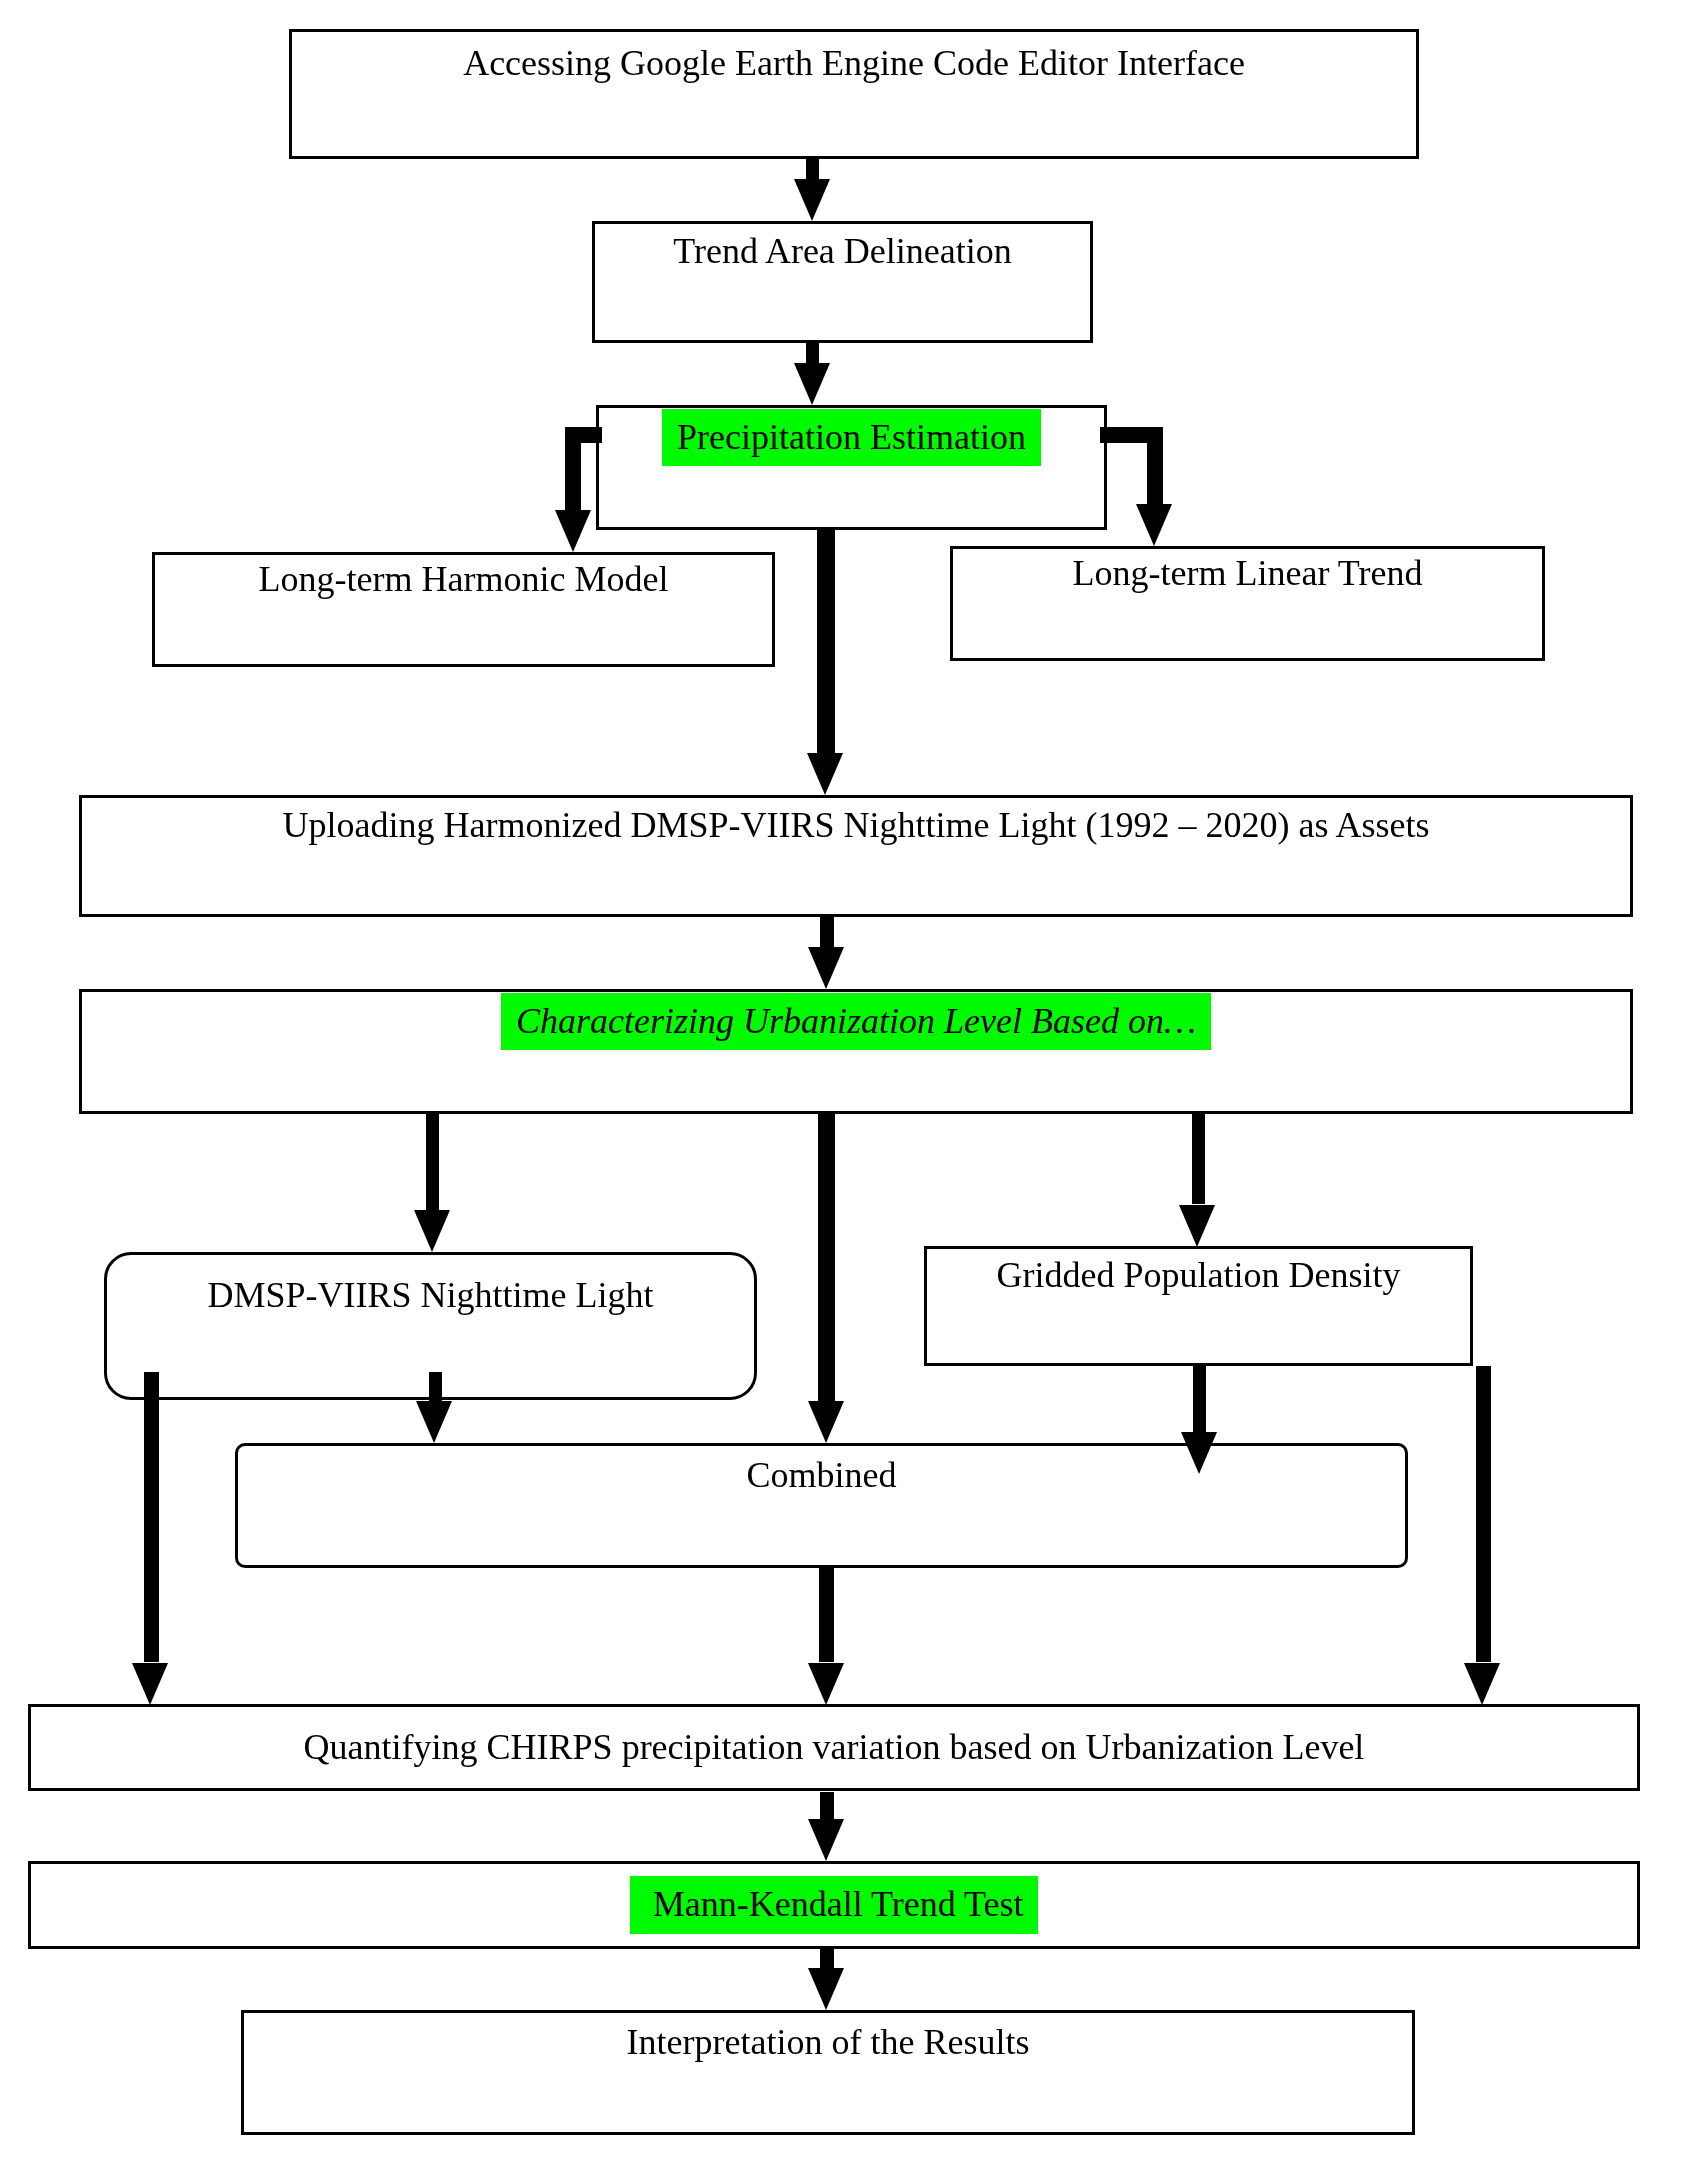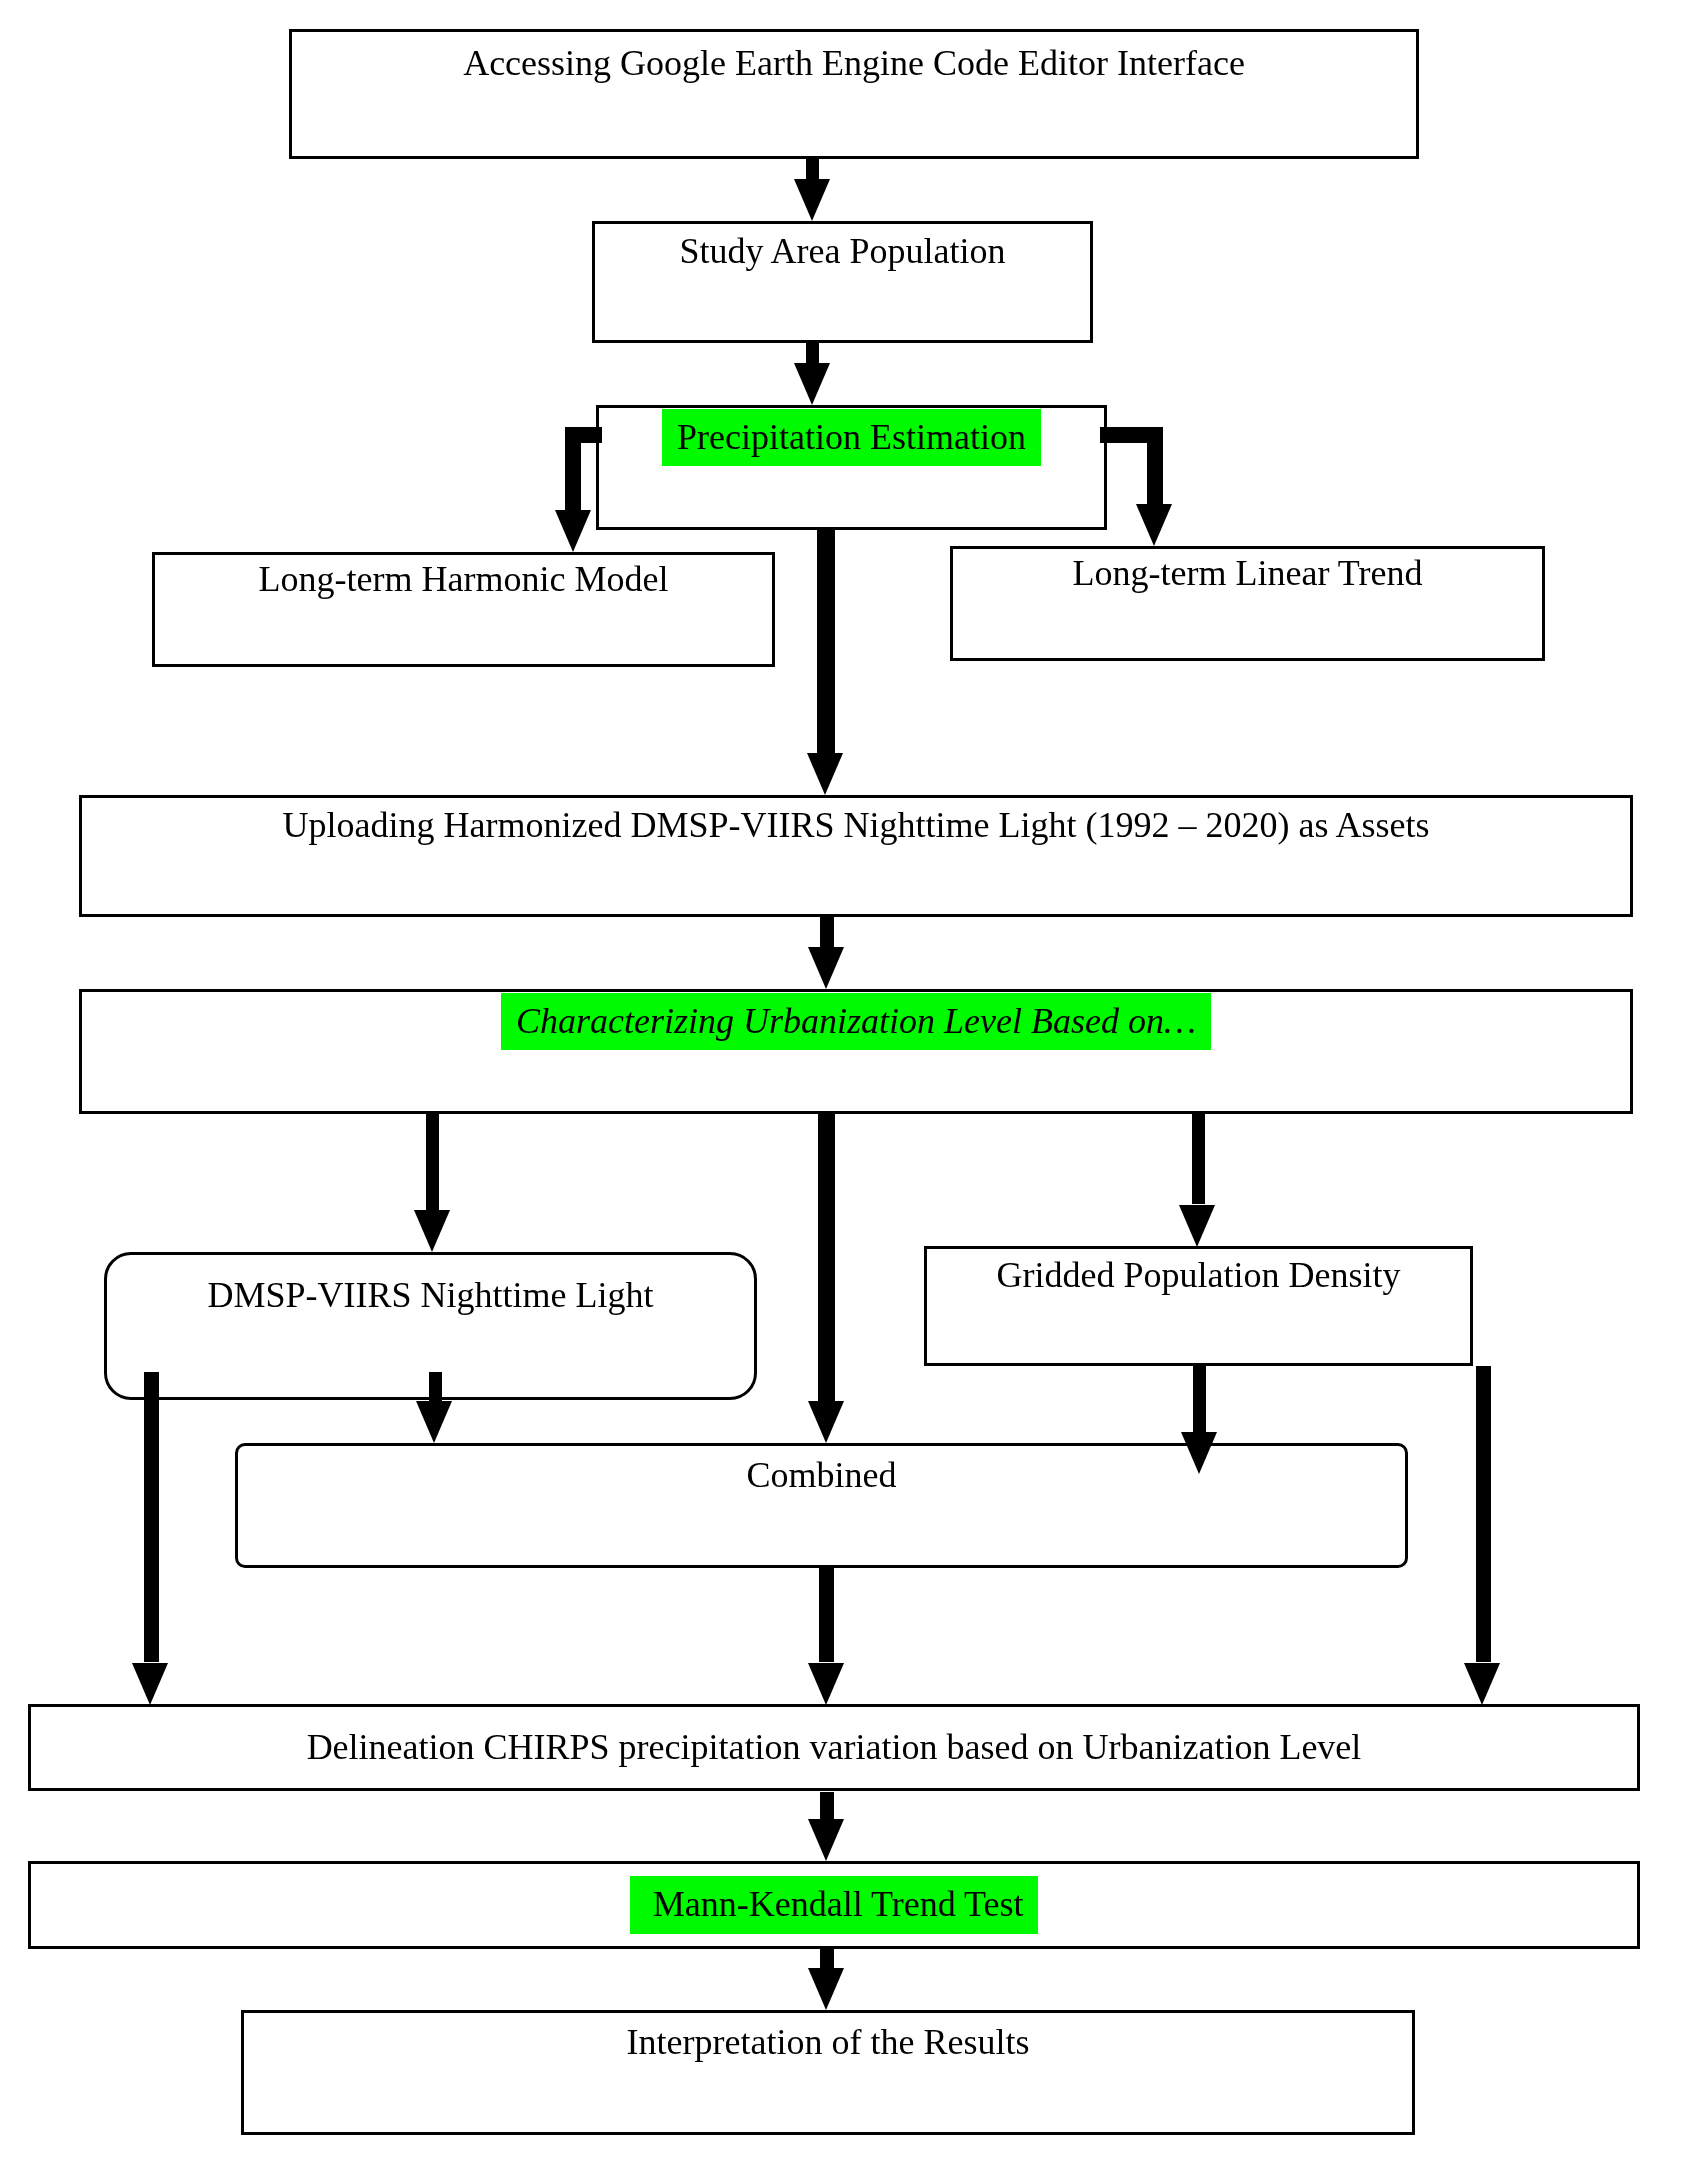--- a/index.html
+++ b/index.html
@@ -45,21 +45,21 @@
 </head>
 <body>
 
 <div id="canvas">
 
   <div class="box raise" style="left:289px; top:29px; width:1130px; height:130px;">
     <span>Accessing Google Earth Engine Code Editor Interface</span>
   </div>
 
   <div class="box raise" style="left:592px; top:221px; width:501px; height:122px;">
-    <span>Study Area Population</span>
+    <span>Trend Area Delineation</span>
   </div>
 
   <div class="box raise" style="left:596px; top:405px; width:511px; height:125px;">
     <span class="hl" style="background: rgb(0, 251, 0);">Precipitation Estimation</span>
   </div>
 
   <div class="box raise" style="left:152px; top:552px; width:623px; height:115px;">
     <span>Long-term Harmonic Model</span>
   </div>
 
@@ -81,21 +81,21 @@
 
   <div class="box raise" style="left:924px; top:1246px; width:549px; height:120px;">
     <span>Gridded Population Density</span>
   </div>
 
   <div class="box raise" style="left:235px; top:1443px; width:1173px; height:125px;border-radius:10px;">
     <span>Combined</span>
   </div>
 
   <div class="box" style="left:28px; top:1704px; width:1612px; height:87px;">
-    <span>Delineation CHIRPS precipitation variation based on Urbanization Level</span>
+    <span>Quantifying CHIRPS precipitation variation based on Urbanization Level</span>
   </div>
 
   <div class="box" style="left:28px; top:1861px; width:1612px; height:88px;">
     <span class="hl" style="background: rgb(0, 251, 0); padding-left: 23px;">Mann-Kendall Trend Test</span>
   </div>
 
   <div class="box raise" style="left:241px; top:2010px; width:1174px; height:125px;">
     <span>Interpretation of the Results</span>
   </div>
 

